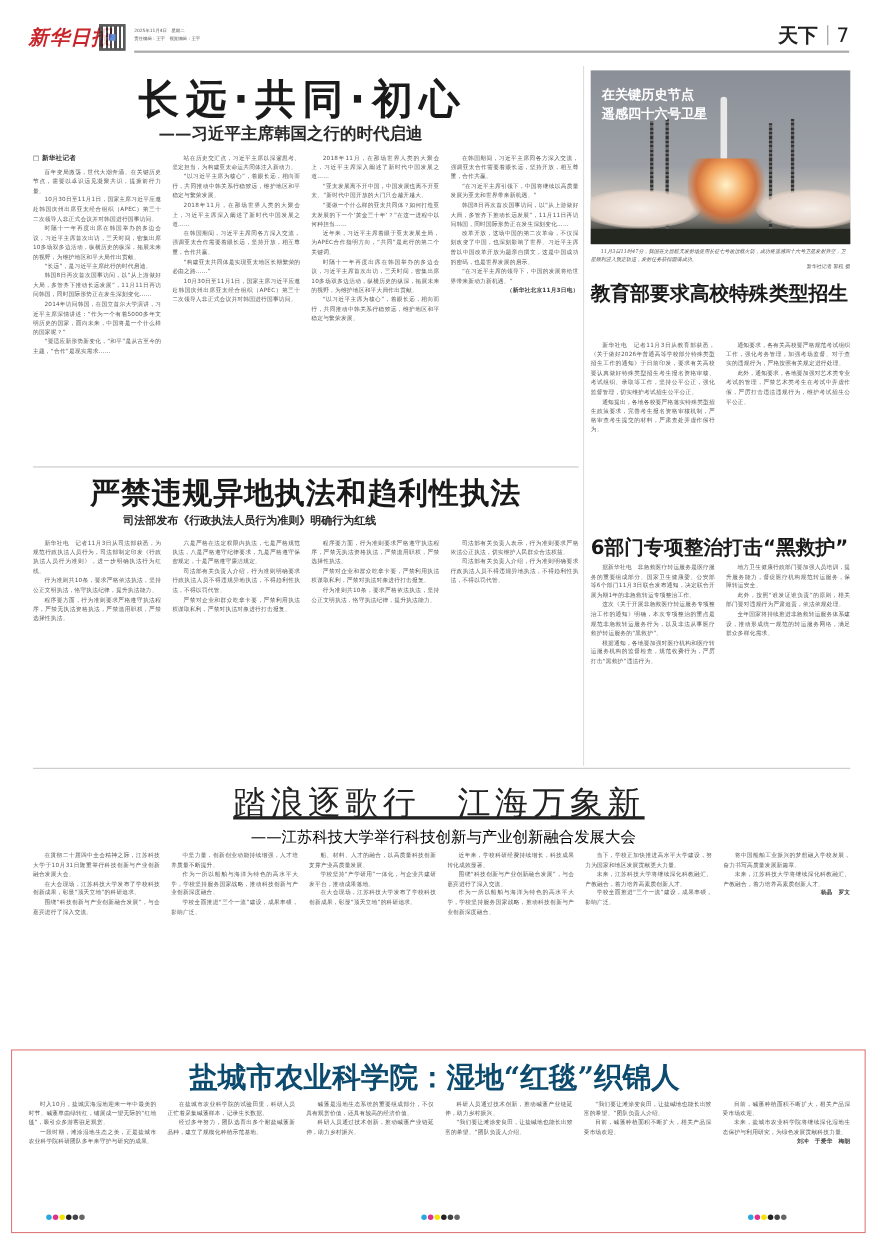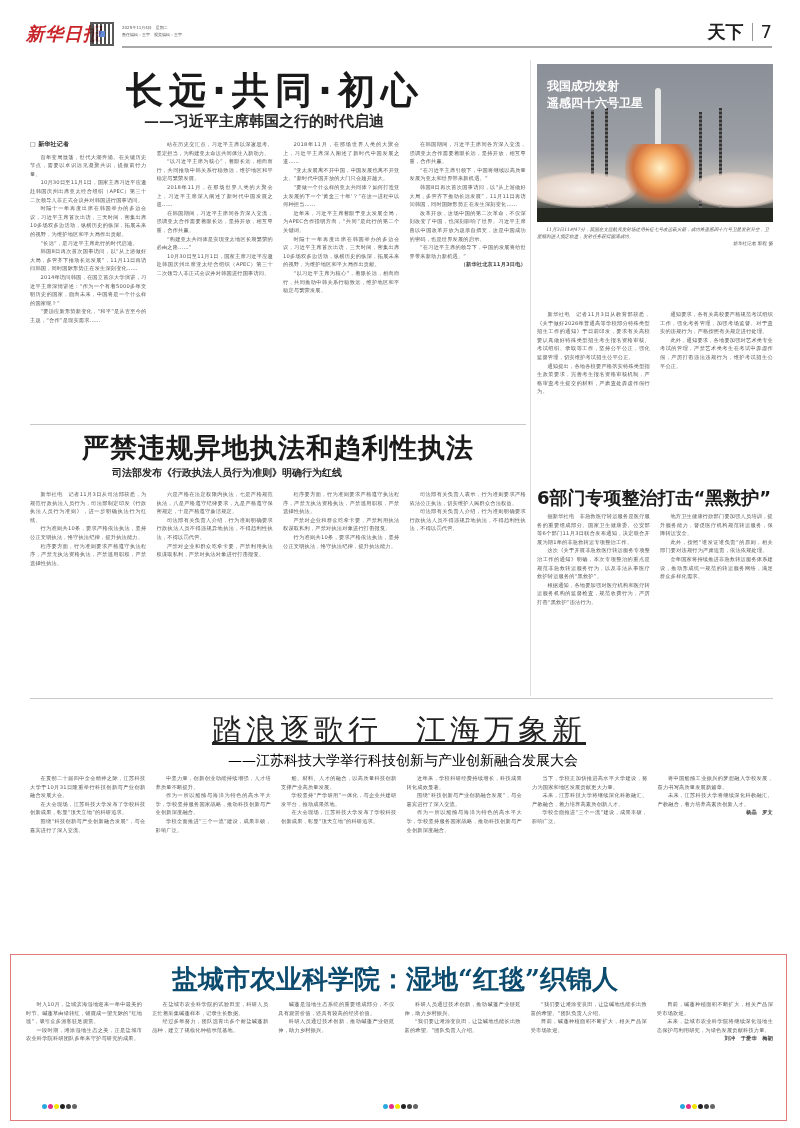--- a/index.html
+++ b/index.html
@@ -106,30 +106,31 @@
   <div class="tower" style="left:54px;top:46px;"></div>
   <div class="tower" style="left:68px;top:44px;"></div>
   <div class="tower" style="left:162px;top:48px;"></div>
   <div class="tower" style="left:182px;top:44px;"></div>
   <div class="rocket"></div>
   <div class="smoke" style="left:-10px;width:110px;"></div>
   <div class="smoke" style="left:150px;width:100px;"></div>
   <div class="flame"></div>
   <div class="trees"></div>
   <div class="title">
-    <div>我国成功发射</div>
+    <div>在关键历史节点</div>
     <div>遥感四十六号卫星</div>
   </div>
 </div>
 <div class="caption">
   <span>11月3日11时47分，我国在文昌航天发射场使用长征七号改运载火箭，成功将遥感四十六号卫星发射升空，卫星顺利进入预定轨道，发射任务获得圆满成功。</span>
   <span class="credit">新华社记者 郭程 摄</span>
 </div>
 
 <div class="headline" style="left:537px;top:256px;font-size:18px;line-height:24px;">
+  <div>教育部要求高校特殊类型招生</div>
 </div>
 <div class="cols" style="left:537px;top:310px;width:236px;height:172px;">
   <div class="col">
     <p>新华社电　记者11月3日从教育部获悉，《关于做好2026年普通高等学校部分特殊类型招生工作的通知》于日前印发，要求有关高校要认真做好特殊类型招生考生报名资格审核、考试组织、录取等工作，坚持公平公正，强化监督管理，切实维护考试招生公平公正。</p>
     <p>通知提出，各地各校要严格落实特殊类型招生政策要求，完善考生报名资格审核机制，严格审查考生提交的材料，严肃查处弄虚作假行为。</p>
   </div>
   <div class="col">
     <p>通知要求，各有关高校要严格规范考试组织工作，强化考务管理，加强考场监督。对于查实的违规行为，严格按照有关规定进行处理。</p>
     <p>此外，通知要求，各地要加强对艺术类专业考试的管理，严禁艺术类考生在考试中弄虚作假，严厉打击违法违规行为，维护考试招生公平公正。</p>
   </div>

